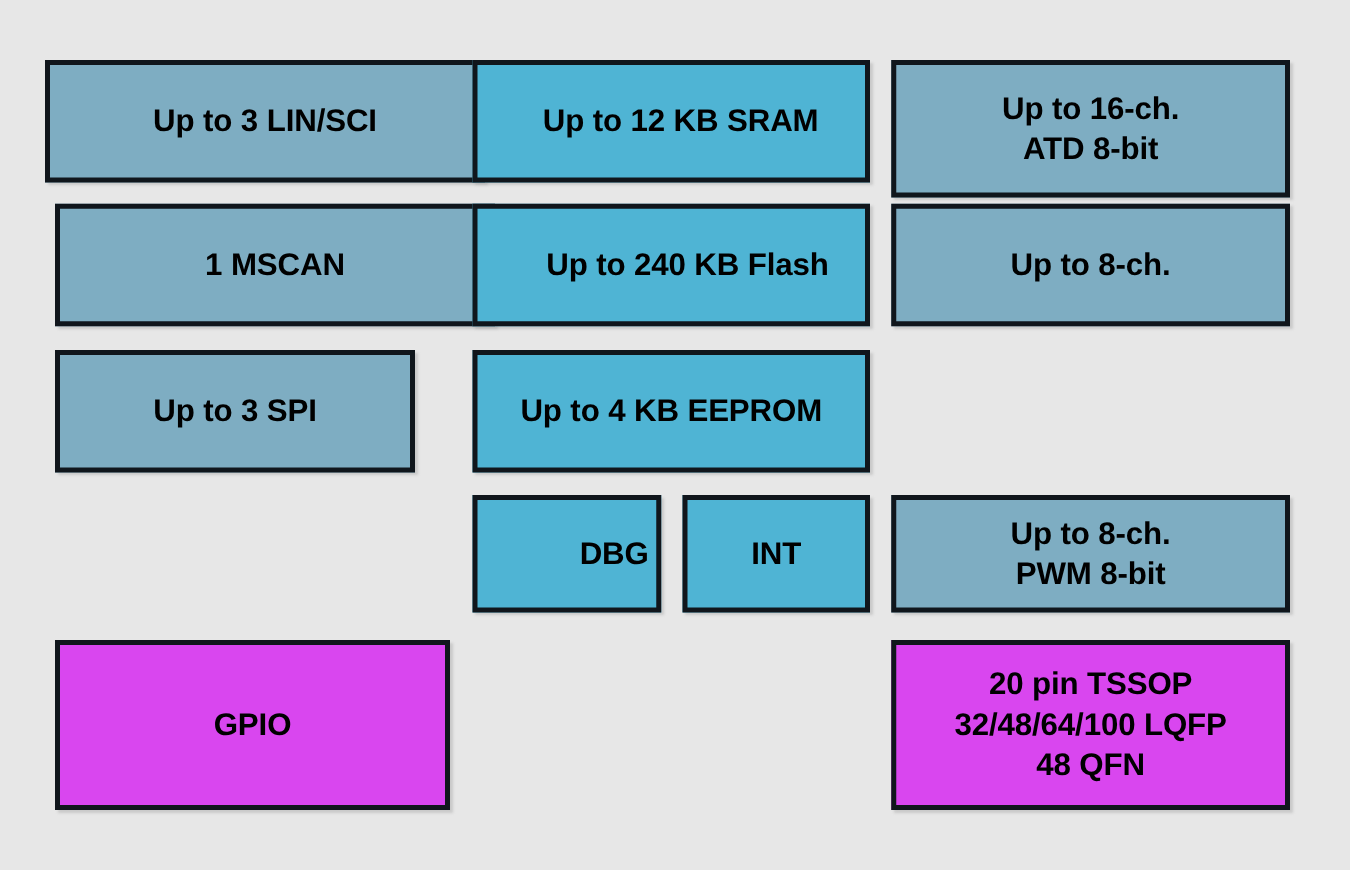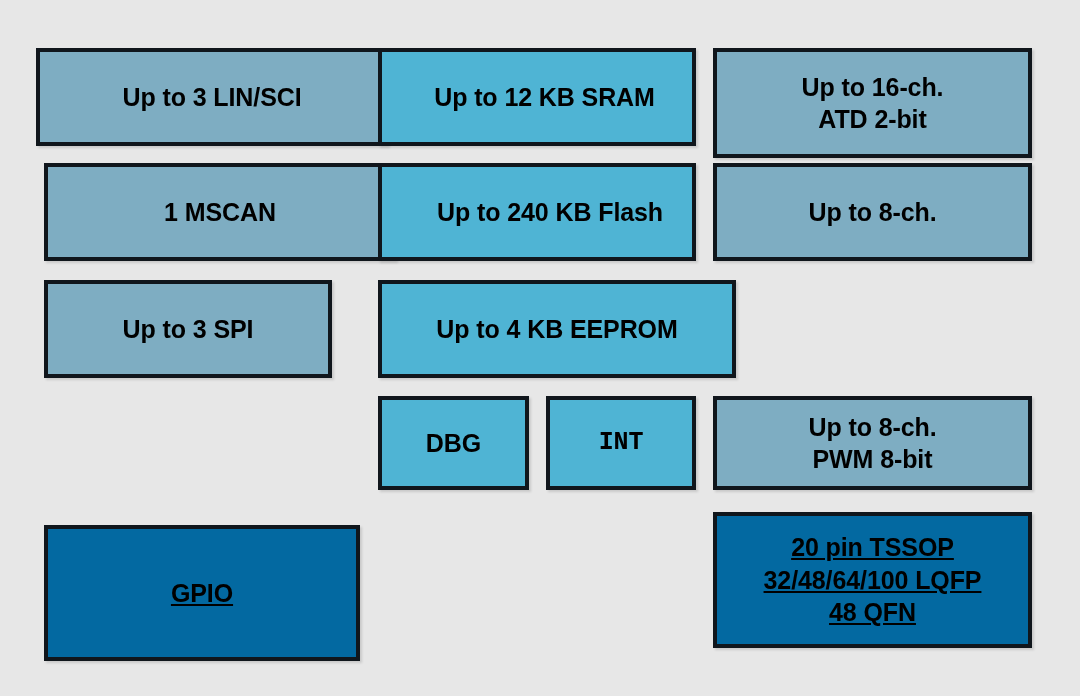--- a/index.html
+++ b/index.html
@@ -34,21 +34,21 @@
     font-weight: bold;
     font-size: 25px;
     line-height: 1.30;
     letter-spacing: -0.1px;
     padding: 0 6px;
     box-shadow: 2px 2px 2px rgba(150,150,150,0.35);
   }
 
   .fill-muted  { background: #7eadc2; }
   .fill-bright { background: #4fb4d4; }
-  .fill-white  { background: #0369a1; text-decoration: underline; }
+  .fill-white  { background: #d946ef; }
 
   .block .label {
     display: block;
     width: 100%;
   }
 
   .block .label .line {
     display: block;
   }
 </style>
@@ -65,21 +65,21 @@
 
   <div class="block fill-bright" style="left:378px; top:48px; width:318px; height:98px;padding-left:21px;">
     <span class="label">
         <span class="line">Up to 12 KB SRAM</span>
       </span>
   </div>
 
   <div class="block fill-muted" style="left:713px; top:48px; width:319px; height:110px;">
     <span class="label">
         <span class="line">Up to 16-ch.</span>
-        <span class="line">ATD 2-bit</span>
+        <span class="line">ATD 8-bit</span>
       </span>
   </div>
 
   <div class="block fill-muted" style="left:44px; top:163px; width:352px; height:98px;">
     <span class="label">
         <span class="line">1 MSCAN</span>
       </span>
   </div>
 
   <div class="block fill-bright" style="left:378px; top:163px; width:318px; height:98px;padding-left:32px;">
@@ -93,46 +93,46 @@
         <span class="line">Up to 8-ch.</span>
       </span>
   </div>
 
   <div class="block fill-muted" style="left:44px; top:280px; width:288px; height:98px;">
     <span class="label">
         <span class="line">Up to 3 SPI</span>
       </span>
   </div>
 
-  <div class="block fill-bright" style="left:378px; top:280px; width:358px; height:98px;">
+  <div class="block fill-bright" style="left:378px; top:280px; width:318px; height:98px;">
     <span class="label">
         <span class="line">Up to 4 KB EEPROM</span>
       </span>
   </div>
 
-  <div class="block fill-bright" style="left:378px; top:396px; width:151px; height:94px;">
+  <div class="block fill-bright" style="left:378px; top:396px; width:151px; height:94px;text-align:right;">
     <span class="label">
         <span class="line">DBG</span>
       </span>
   </div>
 
-  <div class="block fill-bright" style="left:546px; top:396px; width:150px; height:94px;font-family:Liberation Mono, monospace;">
+  <div class="block fill-bright" style="left:546px; top:396px; width:150px; height:94px;">
     <span class="label">
         <span class="line">INT</span>
       </span>
   </div>
 
   <div class="block fill-muted" style="left:713px; top:396px; width:319px; height:94px;">
     <span class="label">
         <span class="line">Up to 8-ch.</span>
         <span class="line">PWM 8-bit</span>
       </span>
   </div>
 
-  <div class="block fill-white" style="left:44px; top:512px; width:316px; height:136px;margin-top:13px;">
+  <div class="block fill-white" style="left:44px; top:512px; width:316px; height:136px;">
     <span class="label">
         <span class="line">GPIO</span>
       </span>
   </div>
 
 
   <div class="block fill-white" style="left:713px; top:512px; width:319px; height:136px;">
     <span class="label">
         <span class="line">20 pin TSSOP</span>
         <span class="line">32/48/64/100 LQFP</span>

